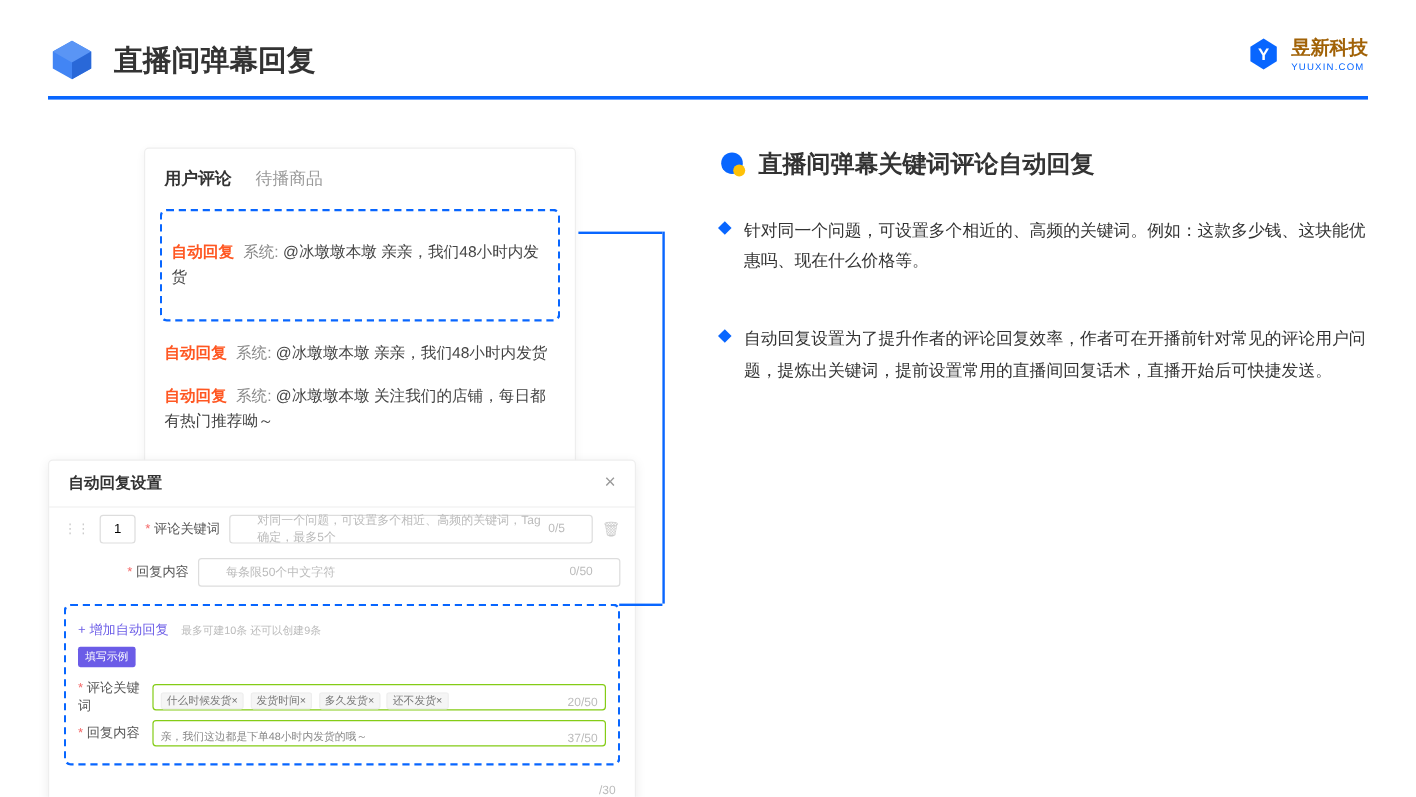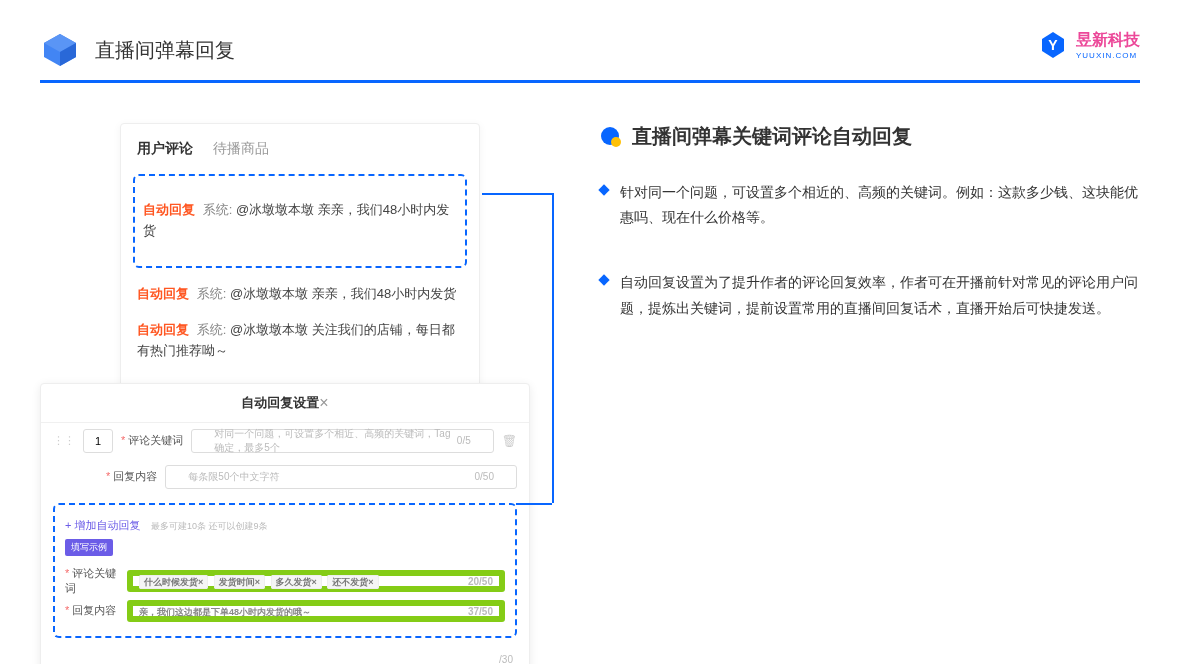--- a/index.html
+++ b/index.html
@@ -1,52 +1,52 @@
 <!DOCTYPE html>
 <html><head>
 <meta charset="utf-8">
 <style>
 * { margin: 0; padding: 0; box-sizing: border-box; }
 body { width: 1180px; height: 664px; font-family: "Microsoft YaHei", "PingFang SC", sans-serif; background: #fff; overflow: hidden; position: relative; }
 .header { display: flex; align-items: center; padding: 30px 40px 10px 40px; }
 .header-icon { width: 40px; height: 40px; position: relative; margin-right: 15px; }
-.title { font-size: 20px; font-weight: normal; color: #333; }
+.title { font-size: 24px; font-weight: bold; color: #333; }
 .logo-area { position: absolute; right: 40px; top: 30px; display: flex; align-items: center; }
 .logo-icon { width: 30px; height: 30px; margin-right: 8px; }
-.logo-text1 { font-size: 16px; font-weight: bold; color: #ec4899; }
+.logo-text1 { font-size: 16px; font-weight: bold; color: #a16207; }
 .logo-text2 { font-size: 8px; color: #0866ff; letter-spacing: 1px; display: block; }
 .divider { height: 3px; background: #0866ff; margin: 0 40px; }
 .content { display: flex; padding: 40px 40px 0 40px; }
 .left-panel { width: 500px; position: relative; }
 .card1 { background: #fff; border: 1px solid #eee; border-radius: 4px; box-shadow: 0 2px 8px rgba(0,0,0,0.05); width: 360px; margin-left: 80px; padding: 16px; }
 .tabs { display: flex; gap: 20px; margin-bottom: 16px; }
 .tab { font-size: 14px; color: #999; }
 .tab.active { color: #333; font-weight: bold; }
 .comment-highlight { border: 2px dashed #0866ff; border-radius: 6px; padding: 8px; margin: 6px -4px; }
 .comment { font-size: 13px; color: #444; line-height: 1.6; margin: 16px 0; }
 .badge-auto { color: #ff5722; font-weight: bold; margin-right: 4px; }
 .sys-text { color: #888; }
 .card2 { background: #fff; border: 1px solid #eee; border-radius: 4px; box-shadow: 0 2px 10px rgba(0,0,0,0.08); width: 490px; margin-top: -12px; padding: 0; }
-.card2-header { display: flex; justify-content: center; align-items: center; padding: 10px 16px; border-bottom: 1px solid #f0f0f0; }
+.card2-header { display: flex; justify-content: space-between; align-items: center; padding: 10px 16px; border-bottom: 1px solid #f0f0f0; }
 .card2-title { font-size: 13px; font-weight: bold; color: #333; }
 .close-x { color: #999; font-size: 16px; cursor: pointer; }
 .form-row { display: flex; align-items: center; padding: 6px 12px; gap: 8px; }
 .num-input { width: 30px; height: 24px; border: 1px solid #ddd; text-align: center; font-size: 11px; border-radius: 3px; }
 .label-req { font-size: 11px; color: #555; }
 .label-req::before { content: "* "; color: #f56c6c; }
 .text-input { flex: 1; height: 24px; border: 1px solid #ddd; border-radius: 3px; padding: 0 22px; font-size: 10px; color: #bbb; display: flex; align-items: center; justify-content: space-between; }
 .counter { font-size: 10px; color: #bbb; }
 .trash { color: #ccc; font-size: 12px; }
 .example-box { border: 2px dashed #0866ff; border-radius: 6px; margin: 8px 12px 16px 12px; padding: 10px; }
 .add-link { font-size: 11px; color: #6b5ce7; margin-top: 36px; }
 .add-hint { font-size: 9px; color: #bbb; margin-left: 6px; }
 .example-tag { background: #6b5ce7; color: #fff; font-size: 9px; padding: 2px 6px; border-radius: 2px; display: inline-block; margin: 6px 0; }
 .tag-item { background: #f5f5f5; border: 1px solid #eee; border-radius: 2px; font-size: 9px; padding: 1px 4px; margin-right: 3px; color: #777; }
 .example-row { display: flex; align-items: center; gap: 6px; margin: 4px 0; font-size: 10px; }
-.example-input { flex: 1; border: 6px solid #84cc16; border-radius: 3px; height: 22px; display: flex; align-items: flex-start; padding: 0 6px; justify-content: space-between; color: #888; font-size: 9px; font-weight: bold; }
+.example-input { flex: 1; border: 1px solid #84cc16; border-radius: 3px; height: 22px; display: flex; align-items: flex-end; padding: 0 6px; justify-content: space-between; color: #888; font-size: 9px; }
 .right-panel { flex: 1; padding-left: 60px; }
 .section-title { display: flex; align-items: center; font-size: 20px; font-weight: bold; color: #333; margin-bottom: 30px; }
 .sec-icon { width: 22px; height: 22px; margin-right: 10px; position: relative; }
 .bullet-item { display: flex; margin-bottom: 40px; }
 .bullet-diamond { width: 8px; height: 8px; background: #0866ff; transform: rotate(45deg); margin-top: 6px; margin-right: 12px; flex-shrink: 0; }
 .bullet-text { font-size: 14px; line-height: 1.8; color: #333; }
 .connector { position: absolute; border: 1px solid #0866ff; pointer-events: none; }
 .conn1 { top: 70px; left: 442px; width: 70px; height: 0; }
 .conn2 { top: 70px; left: 512px; width: 0; height: 310px; }
 .conn3 { top: 380px; left: 476px; width: 36px; height: 0; }

